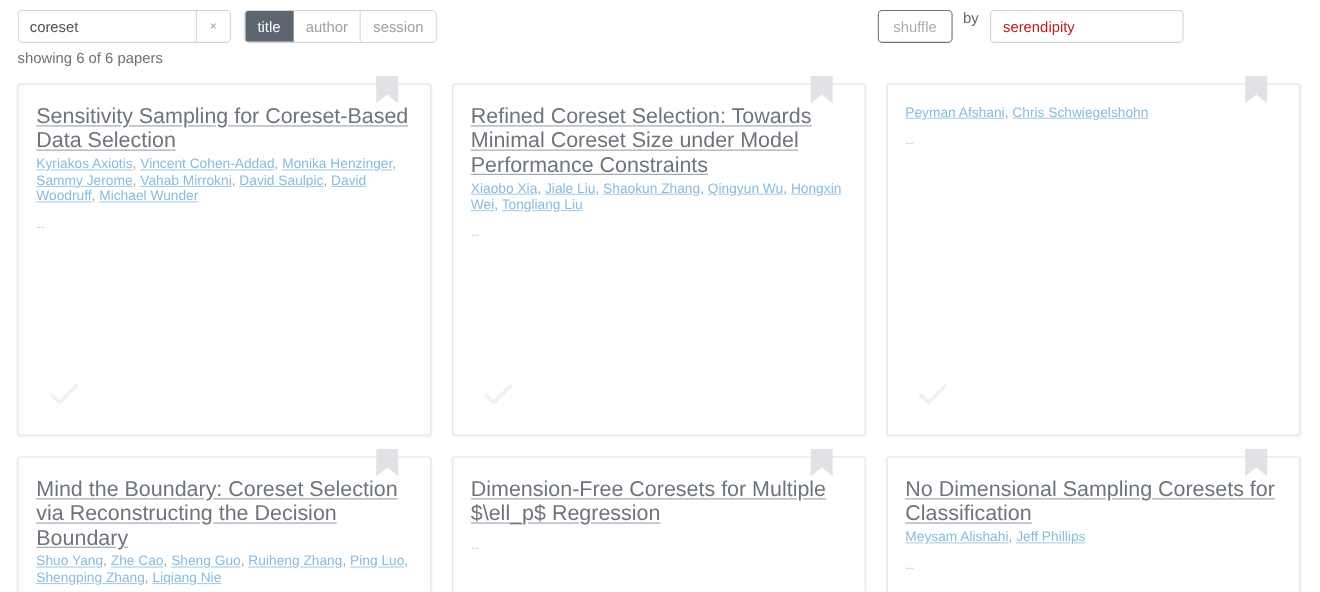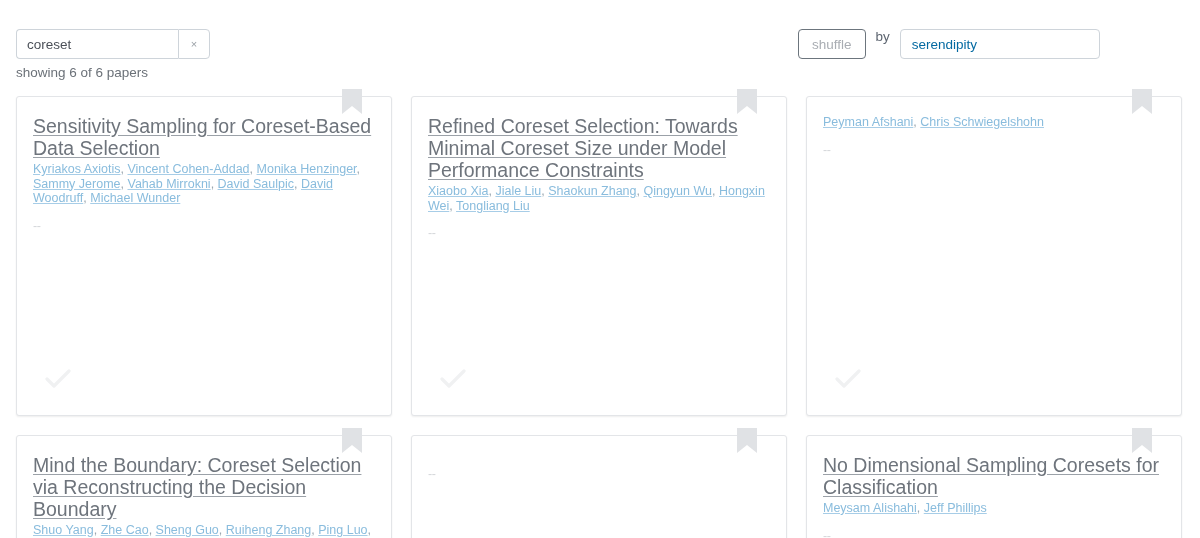--- a/index.html
+++ b/index.html
@@ -11,21 +11,20 @@
     overflow: hidden;
   }
 
   
   .toolbar {
     position: relative;
     height: 44px;
     padding: 9px 16px 0 16px;
     display: flex;
     align-items: flex-start;
-    margin-top: 20px;
   }
   .search-group {
     display: flex;
     align-items: stretch;
     height: 30px;
   }
   .search-input {
     width: 162px;
     height: 30px;
     border: 1px solid #ced4da;
@@ -101,28 +100,28 @@
     cursor: pointer;
     display: flex;
     align-items: center;
   }
   .by-label {
     margin: 0 10px;
     font-size: 13.5px;
     color: #5d6570;
   }
   .sort-select {
-    width: 200px;
+    width: 176px;
     height: 30px;
     border: 1px solid #ced4da;
     border-radius: 4px;
     background: #fff;
     padding: 0 11px;
     font-size: 13.5px;
-    color: #0369a1;
+    color: #b91c1c;
     font-family: "Liberation Sans", sans-serif;
     display: flex;
     align-items: center;
     cursor: pointer;
   }
 
   .status-line {
     padding: 0 16px;
     margin-top: 1px;
     font-size: 13.5px;
@@ -198,20 +197,25 @@
 </style>
 </head>
 <body>
 
 <div class="toolbar">
   <div class="search-group">
     <input class="search-input" type="text" value="coreset" style="">
     <button class="clear-btn">×</button>
   </div>
 
+  <div class="seg-group">
+    <div class="seg active">title</div>
+    <div class="seg">author</div>
+    <div class="seg">session</div>
+  </div>
 
   <div class="right-group">
     <button class="shuffle-btn">shuffle</button>
     <span class="by-label">by</span>
     <div class="sort-select">serendipity</div>
   </div>
 </div>
 
 <div class="status-line">showing 6 of 6 papers</div>
 
@@ -253,20 +257,21 @@
           <path d="M1 0 h20 v25 l-10 -8 l-10 8 z" fill="currentColor"></path>
         </svg></span>
       <div class="title-wrap"><a class="card-title">Mind the Boundary: Coreset Selection via Reconstructing the Decision Boundary</a></div>
       <div class="authors"><a class="author-link">Shuo Yang</a><span class="author-sep">, </span><a class="author-link">Zhe Cao</a><span class="author-sep">, </span><a class="author-link">Sheng Guo</a><span class="author-sep">, </span><a class="author-link">Ruiheng Zhang</a><span class="author-sep">, </span><a class="author-link">Ping Luo</a><span class="author-sep">, </span><a class="author-link">Shengping Zhang</a><span class="author-sep">, </span><a class="author-link">Liqiang Nie</a></div>
       <div class="meta-dash">--</div>
     </div>
     <div class="card">
       <span class="bookmark-icon"><svg viewBox="0 0 22 26" width="22" height="26" aria-hidden="true">
           <path d="M1 0 h20 v25 l-10 -8 l-10 8 z" fill="currentColor"></path>
         </svg></span>
+      <div class="title-wrap"><a class="card-title">Dimension-Free Coresets for Multiple $\ell_p$ Regression</a></div>
       <div class="meta-dash">--</div>
     </div>
     <div class="card">
       <span class="bookmark-icon"><svg viewBox="0 0 22 26" width="22" height="26" aria-hidden="true">
           <path d="M1 0 h20 v25 l-10 -8 l-10 8 z" fill="currentColor"></path>
         </svg></span>
       <div class="title-wrap"><a class="card-title">No Dimensional Sampling Coresets for Classification</a></div>
       <div class="authors"><a class="author-link">Meysam Alishahi</a><span class="author-sep">, </span><a class="author-link">Jeff Phillips</a></div>
       <div class="meta-dash">--</div>
     </div>

